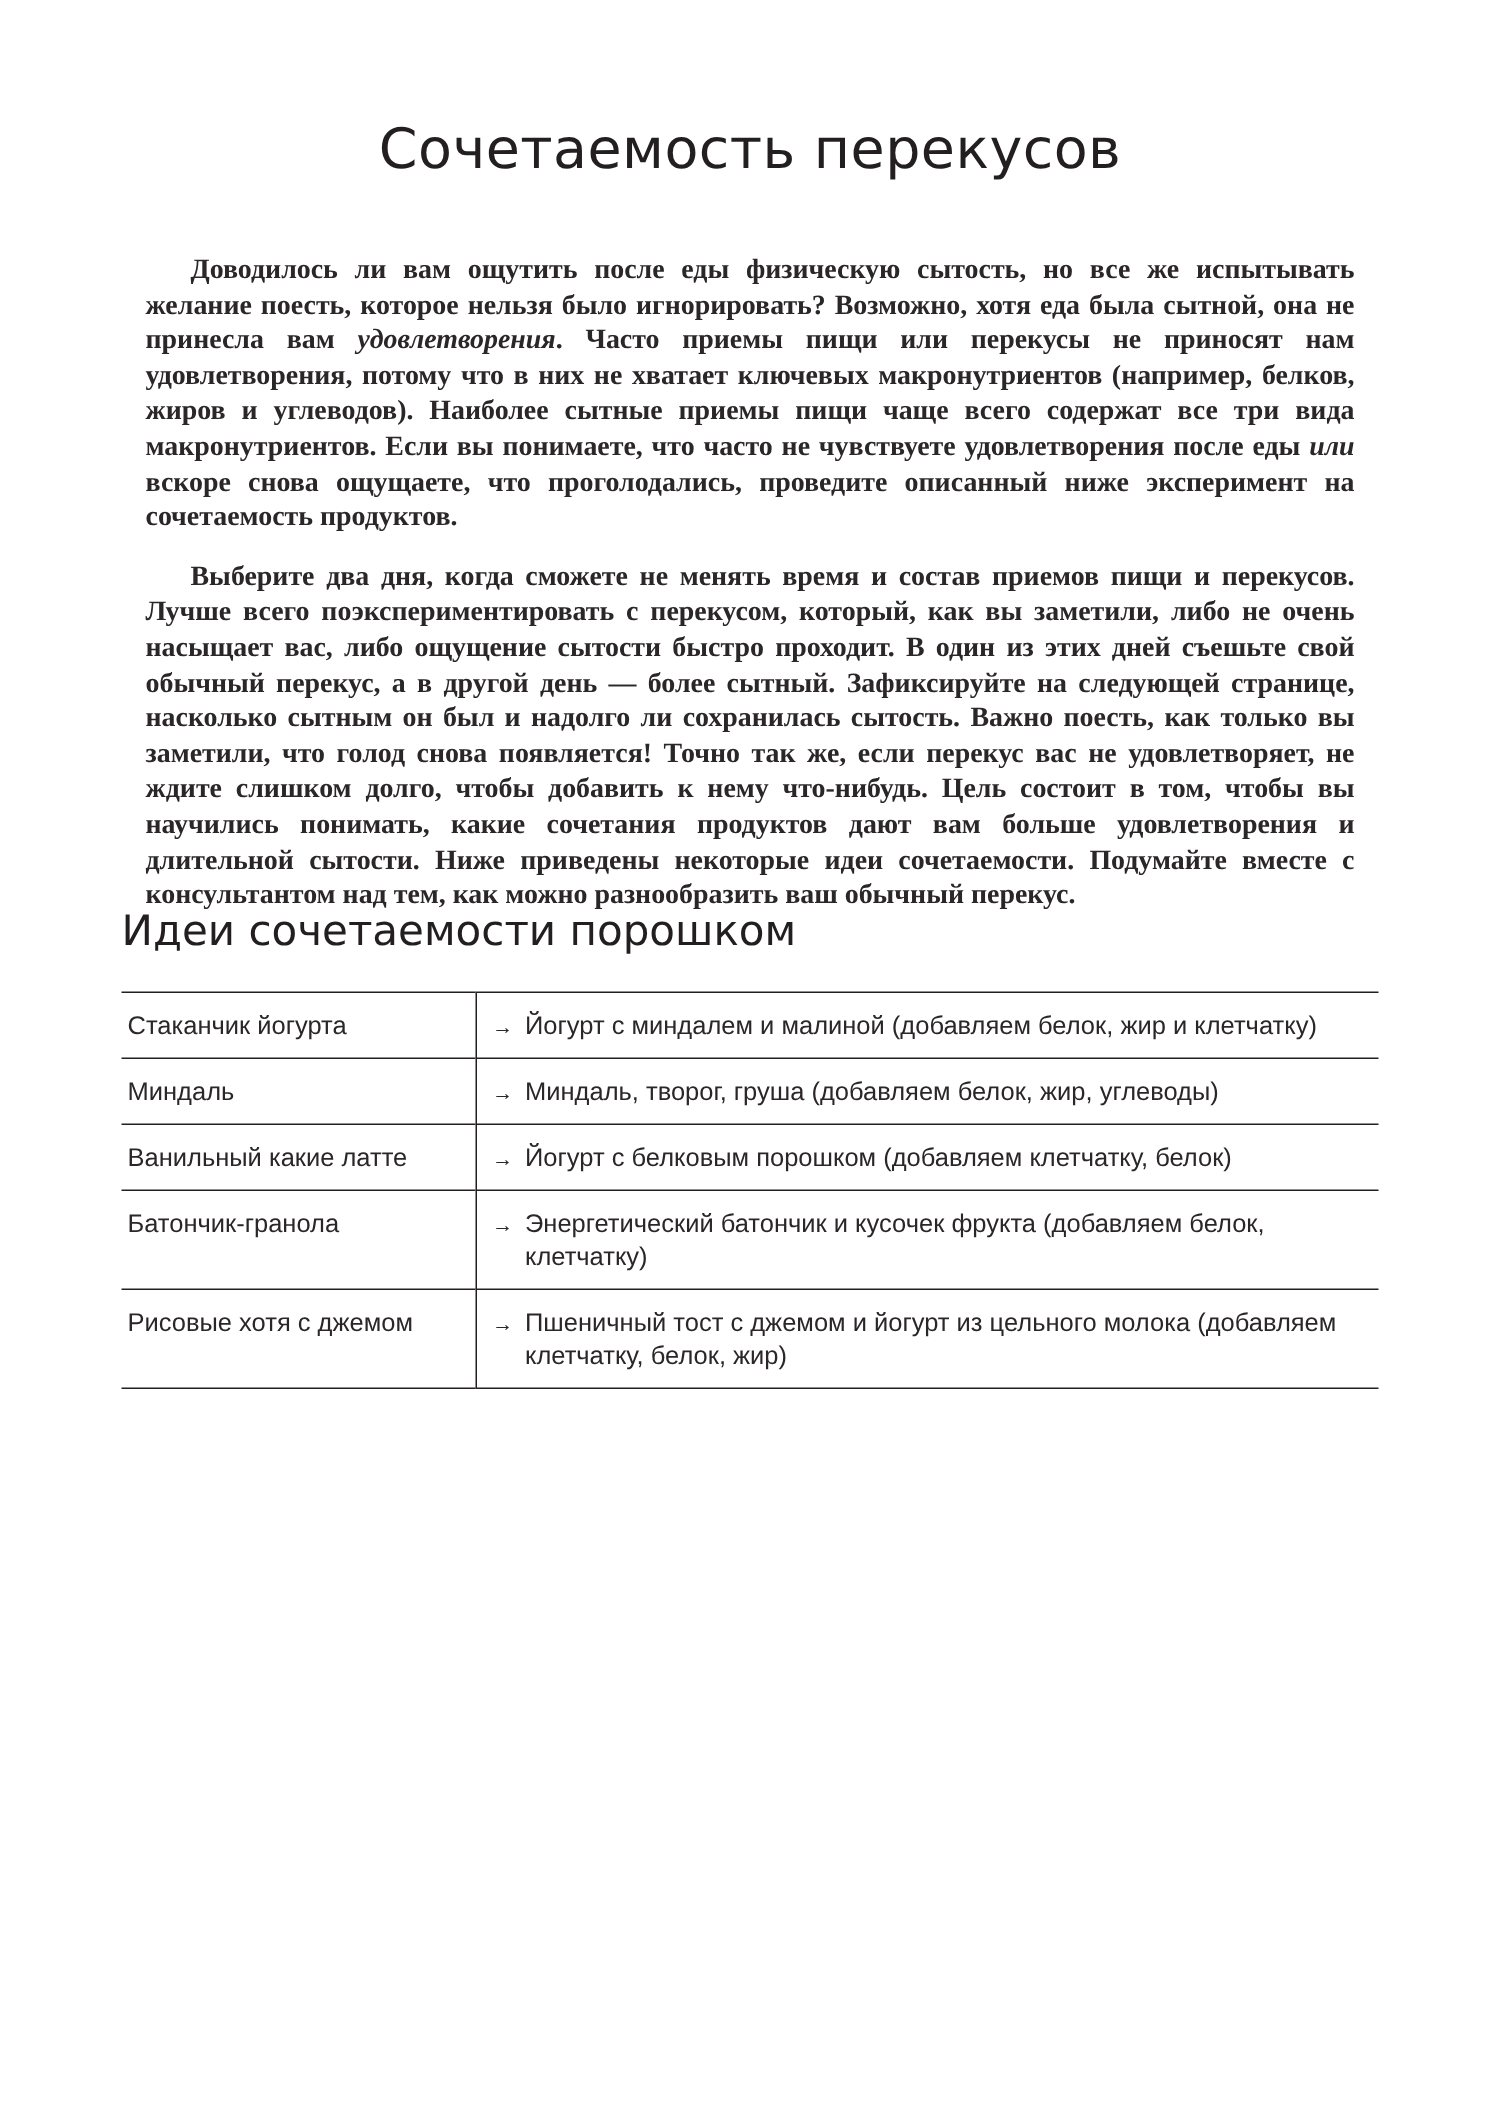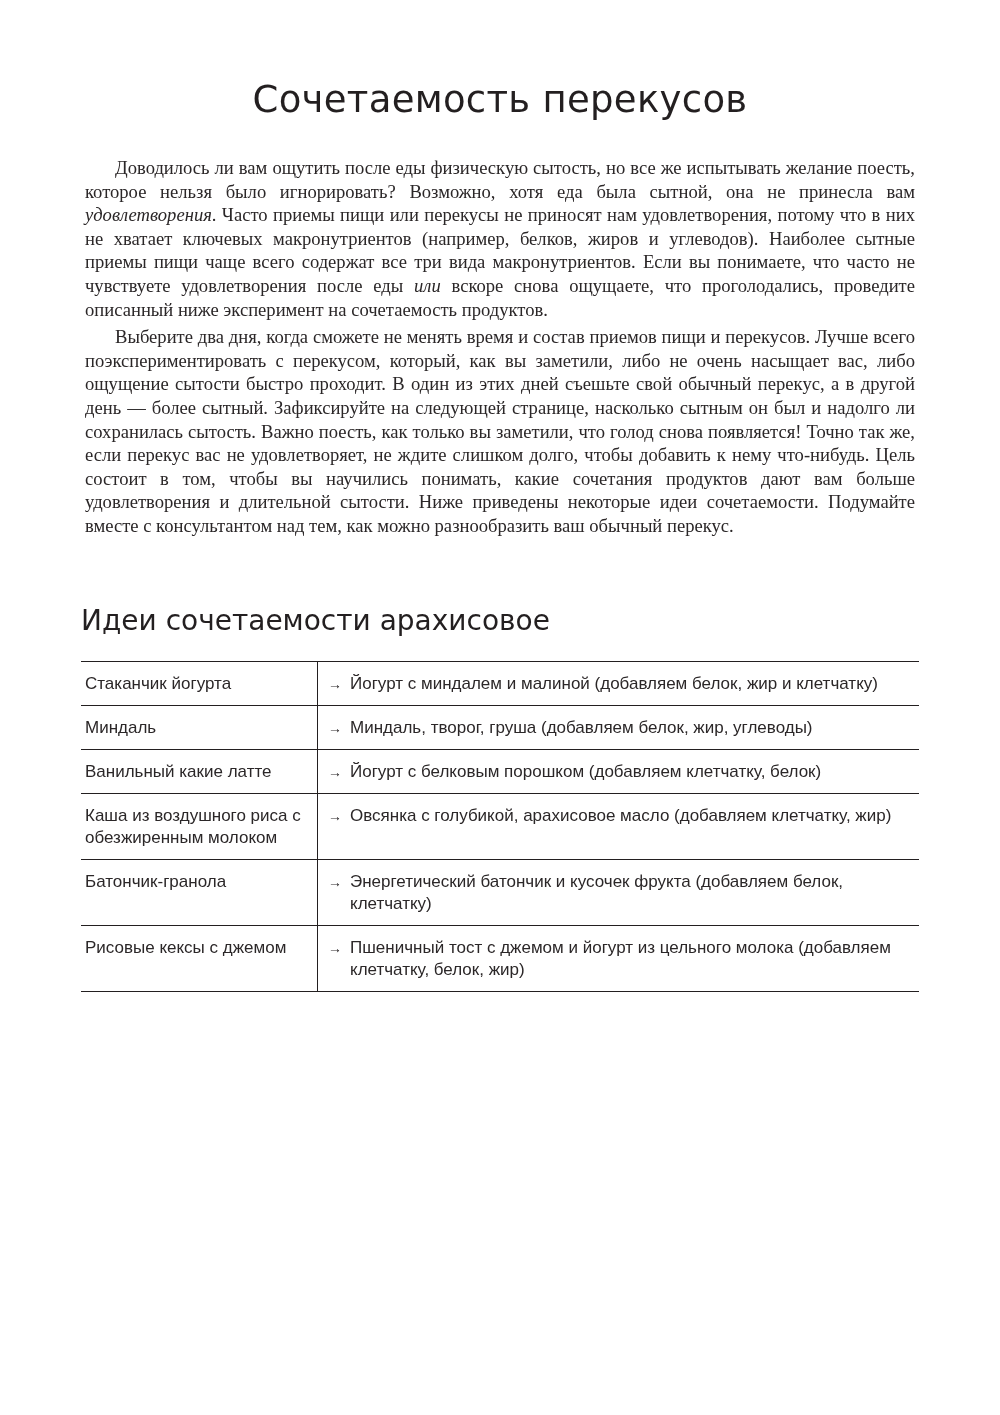--- a/index.html
+++ b/index.html
@@ -39,22 +39,23 @@
       left: 0;
       top: 152px;
       width: 838px;
       font-family: "Liberation Serif", serif;
       font-size: 18.6px;
       line-height: 23.6px;
       text-align: justify;
       color: #2b2728;
     }
     .body-text p {
-      margin: 4px;
+      margin: 16px;
       text-indent: 30px;
+      font-weight: bold;
     }
     .body-text em {
       font-style: italic;
     }
     .subtitle {
       position: absolute;
       left: 0;
       top: 602px;
       font-family: "DejaVu Sans", sans-serif;
       font-size: 28px;
@@ -109,21 +110,21 @@
 <body>
 
 <div class="page">
   <h1 class="title">Сочетаемость перекусов</h1>
 
   <div class="body-text">
     <p><span>Доводилось ли вам ощутить после еды физическую сытость, но все же испытывать желание поесть, которое нельзя было игнорировать? Возможно, хотя еда была сытной, она не принесла вам </span><em>удовлетворения</em><span>. Часто приемы пищи или перекусы не приносят нам удовлетворения, потому что в них не хватает ключевых макронутриентов (например, белков, жиров и углеводов). Наиболее сытные приемы пищи чаще всего содержат все три вида макронутриентов. Если вы понимаете, что часто не чувствуете удовлетворения после еды </span><em>или</em><span> вскоре снова ощущаете, что проголодались, проведите описанный ниже эксперимент на сочетаемость продуктов.</span></p>
     <p><span>Выберите два дня, когда сможете не менять время и состав приемов пищи и перекусов. Лучше всего поэкспериментировать с перекусом, который, как вы заметили, либо не очень насыщает вас, либо ощущение сытости быстро проходит. В один из этих дней съешьте свой обычный перекус, а в другой день — более сытный. Зафиксируйте на следующей странице, насколько сытным он был и надолго ли сохранилась сытость. Важно поесть, как только вы заметили, что голод снова появляется! Точно так же, если перекус вас не удовлетворяет, не ждите слишком долго, чтобы добавить к нему что-нибудь. Цель состоит в том, чтобы вы научились понимать, какие сочетания продуктов дают вам больше удовлетворения и длительной сытости. Ниже приведены некоторые идеи сочетаемости. Подумайте вместе с консультантом над тем, как можно разнообразить ваш обычный перекус.</span></p>
   </div>
 
-  <h2 class="subtitle">Идеи сочетаемости арахисовое</h2>
+  <h2 class="subtitle">Идеи сочетаемости порошком</h2>
 
   <table class="snack-table">
     <tbody>
       <tr>
         <td class="col-left">Стаканчик йогурта</td>
         <td class="col-right">
             <div class="cell-line">
               <span class="arrow">→</span>
               <span class="combo-text">Йогурт с миндалем и малиной (добавляем белок, жир и клетчатку)</span>
             </div>
@@ -141,39 +142,30 @@
       <tr>
         <td class="col-left">Ванильный какие латте</td>
         <td class="col-right">
             <div class="cell-line">
               <span class="arrow">→</span>
               <span class="combo-text">Йогурт с белковым порошком (добавляем клетчатку, белок)</span>
             </div>
           </td>
       </tr>
       <tr>
-        <td class="col-left">Каша из воздушного риса с обезжиренным молоком</td>
-        <td class="col-right">
-            <div class="cell-line">
-              <span class="arrow">→</span>
-              <span class="combo-text">Овсянка с голубикой, арахисовое масло (добавляем клетчатку, жир)</span>
-            </div>
-          </td>
-      </tr>
-      <tr>
         <td class="col-left">Батончик-гранола</td>
         <td class="col-right">
             <div class="cell-line">
               <span class="arrow">→</span>
               <span class="combo-text">Энергетический батончик и кусочек фрукта (добавляем белок, клетчатку)</span>
             </div>
           </td>
       </tr>
       <tr>
-        <td class="col-left">Рисовые кексы с джемом</td>
+        <td class="col-left">Рисовые хотя с джемом</td>
         <td class="col-right">
             <div class="cell-line">
               <span class="arrow">→</span>
               <span class="combo-text">Пшеничный тост с джемом и йогурт из цельного молока (добавляем клетчатку, белок, жир)</span>
             </div>
           </td>
       </tr>
     </tbody>
   </table>
 </div>

